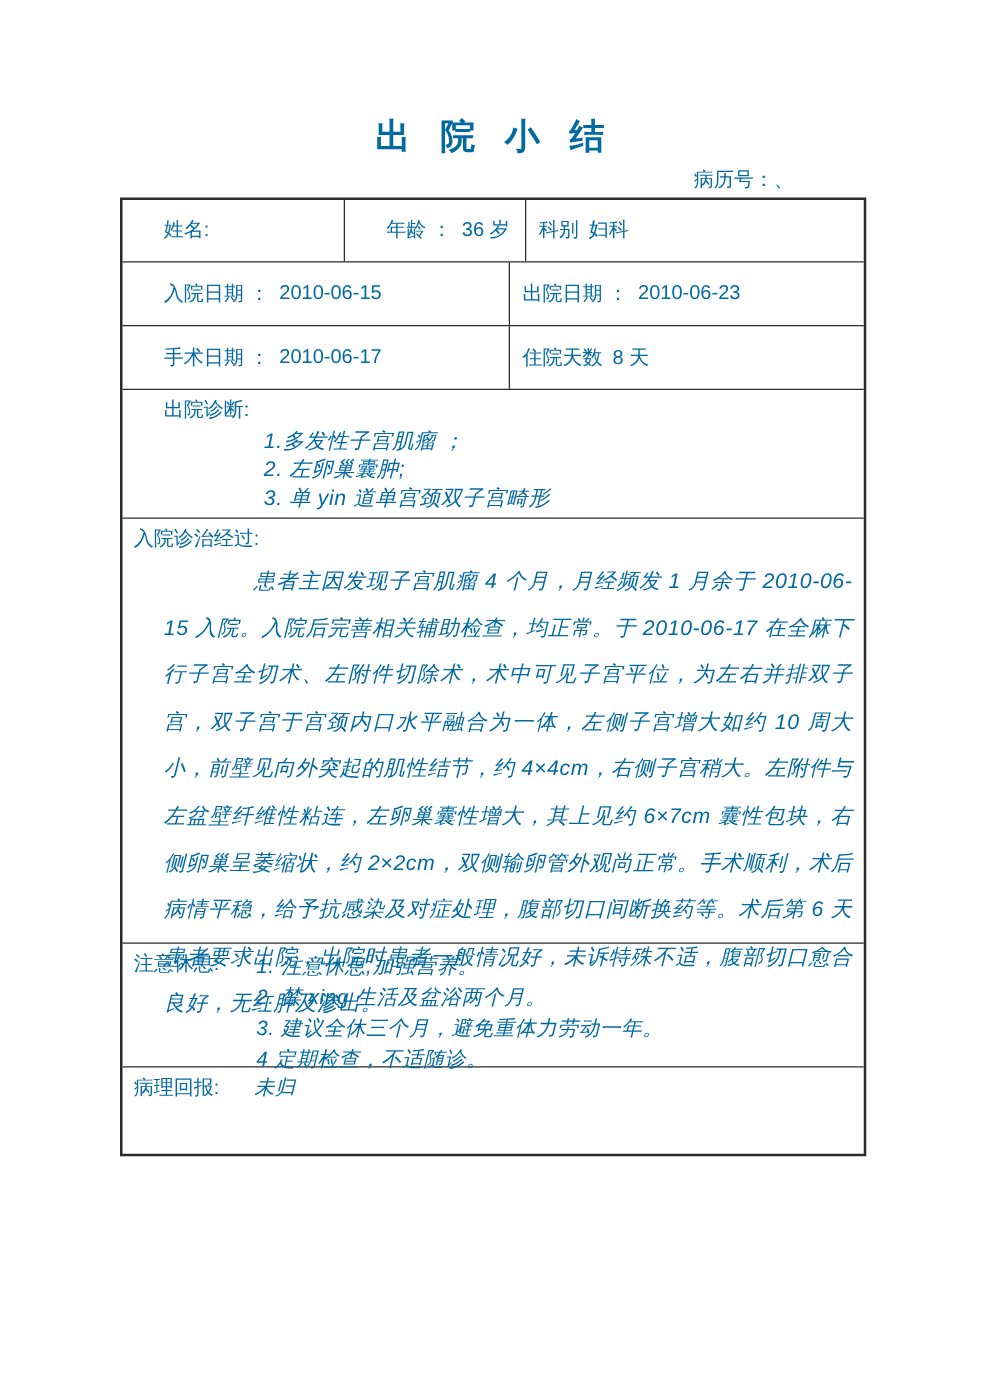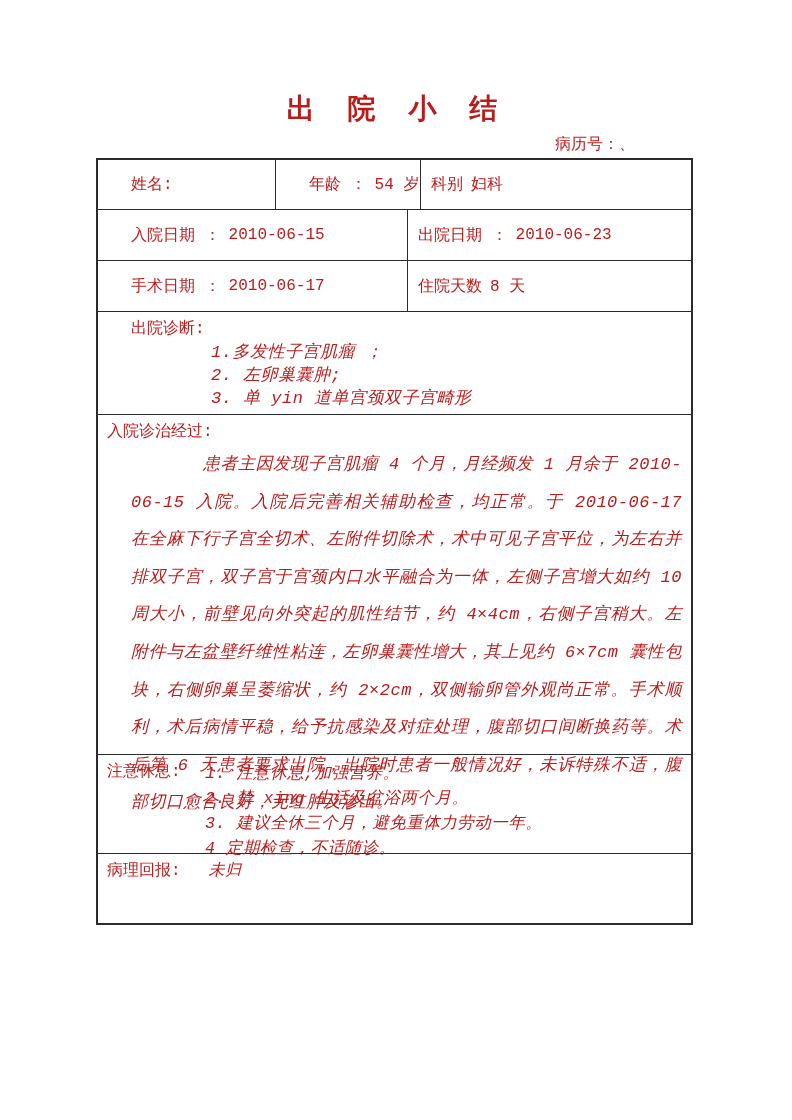--- a/index.html
+++ b/index.html
@@ -5,22 +5,22 @@
   html, body {
     margin: 0;
     padding: 0;
     background: #ffffff;
   }
   .page {
     position: relative;
     width: 792px;
     height: 1120px;
     background: #ffffff;
-    font-family: Liberation Mono, monospace;
-    color: #b91c1c;
+    font-family: Liberation Sans, sans-serif;
+    color: #0369a1;
     overflow: hidden;
   }
   .doc-title {
     position: absolute;
     top: 90px;
     left: 0;
     width: 100%;
     text-align: center;
     font-size: 28px;
     font-weight: bold;
@@ -127,21 +127,21 @@
 
   <div class="doc-table">
 
     <div class="t-row row-info">
       <div class="cell v-div" style="width:178px; flex:0 0 178px;">
         <span class="label">姓名:</span>
         <span class="value kai"></span>
       </div>
       <div class="cell v-div" style="width:145px; flex:0 0 145px;">
         <span class="label">年龄 ：</span>
-        <span class="value">54 岁</span>
+        <span class="value">36 岁</span>
       </div>
       <div class="cell" style="flex:1;">
         <span class="label">科别</span>
         <span class="value">妇科</span>
       </div>
     </div>
 
     <div class="t-row row-date">
       <div class="cell v-div" style="width:310px; flex:0 0 310px;">
         <span class="label">入院日期 ：</span>

